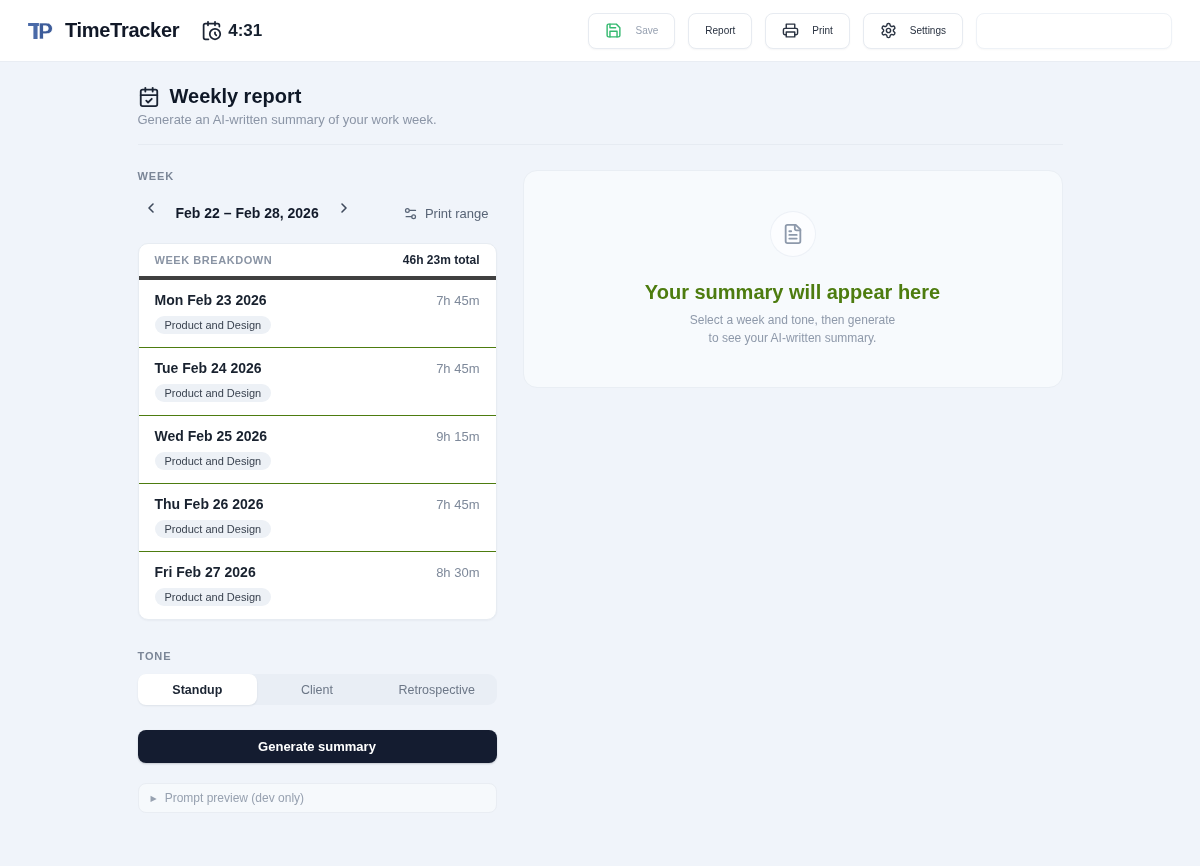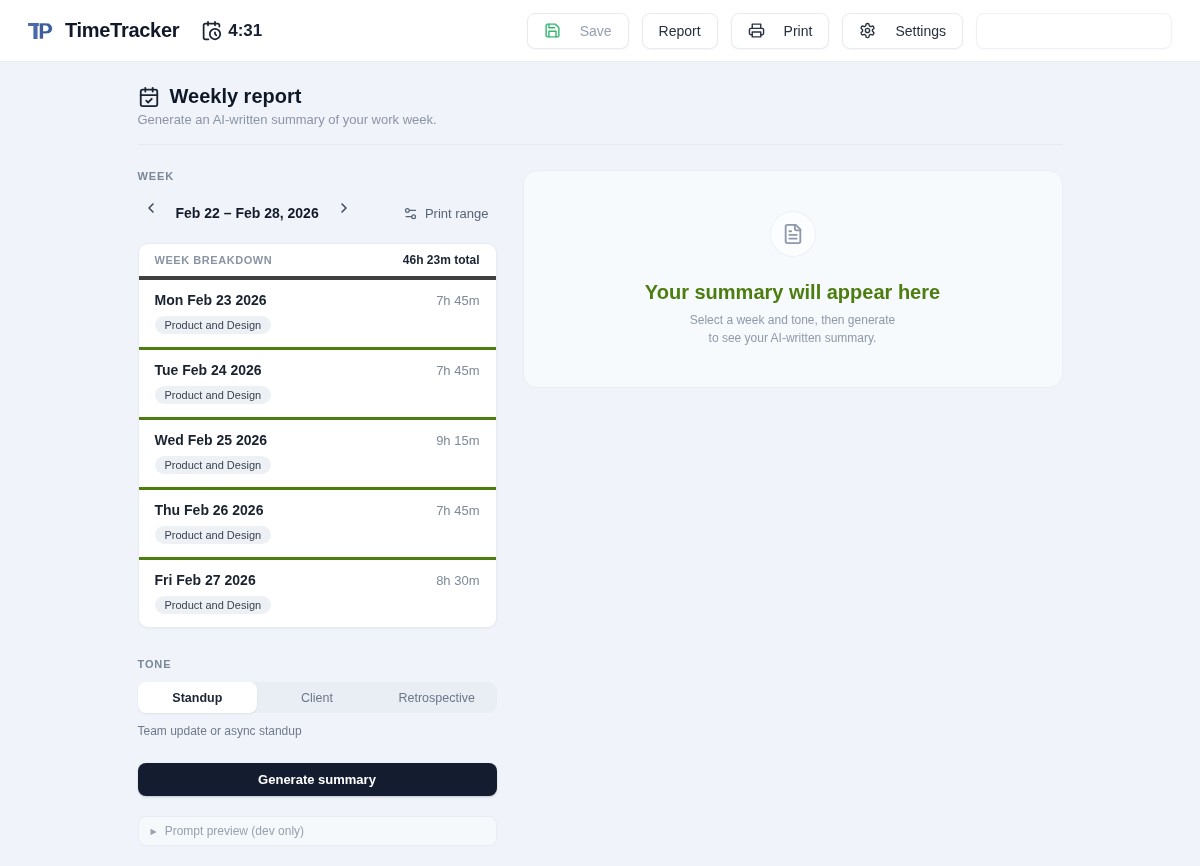--- a/index.html
+++ b/index.html
@@ -18,23 +18,23 @@
     border-bottom: 1px solid #e9edf3;
     display: flex; align-items: center;
     padding: 0 28px;
   }
   .brand { display:flex; align-items:center; gap:10px; }
   .brand-name { font-size:20px; font-weight:800; color:#111827; letter-spacing:-0.3px; }
   .timer { display:flex; align-items:center; gap:6px; margin-left:22px; }
   .timer-time { font-size:17px; font-weight:700; color:#16202e; }
   .topbar-spacer { flex:1; }
   .hbtn {
-    height:36px; display:flex; align-items:center; gap:19px;
+    height:36px; display:flex; align-items:center; gap:13px;
     padding:0 16px; background:#fff; border:1px solid #e7ebf1;
-    border-radius:8px; font-family:inherit; font-size:14px; color:#27303f;
+    border-radius:8px; font-family:inherit; font-size:10px; color:#27303f;
     box-shadow:0 1px 2px rgba(16,24,40,.04); cursor:pointer; margin-left:13px;
   }
   .hbtn .muted-label { color:#97a1b1; }
   .hbox {
     width:196px; height:36px; margin-left:13px;
     background:#fff; border:1px solid #eef2f7; border-radius:8px;
     box-shadow:0 1px 2px rgba(16,24,40,.03); outline:none;
   }
 
   
@@ -69,21 +69,21 @@
   .card {
     margin-top:22px; background:#fff; border:1px solid #e7ecf2;
     border-radius:10px; box-shadow:0 1px 2px rgba(16,24,40,.04); overflow:hidden;
   }
   .card-head {
     display:flex; align-items:center; justify-content:space-between;
     padding:9px 16px; border-bottom:4px solid #404040;
   }
   .card-head-label { font-size:11px; font-weight:600; color:#8a94a4; letter-spacing:.05em; }
   .card-head-total { font-size:12px; font-weight:700; color:#1a2332; }
-  .brow { padding:12px 16px 13px; border-bottom:3px solid #4d7c0f; }
+  .brow { padding:12px 16px 13px; border-bottom:1px solid #4d7c0f; }
   .brow:last-child { border-bottom:none; }
   .brow-top { display:flex; align-items:baseline; justify-content:space-between; }
   .brow-date { font-size:14px; font-weight:600; color:#19222f; }
   .brow-dur { font-size:13px; color:#7e899a; }
   .tag {
     display:inline-block; margin-top:8px; background:#edf1f6; color:#39424f;
     font-size:11px; padding:3px 10px; border-radius:999px;
   }
 
   
@@ -278,21 +278,20 @@
       </div>
 
       
       <div class="tone">
         <div class="eyebrow">TONE</div>
         <div class="seg">
           <button class="seg-tab active">Standup</button>
           <button class="seg-tab">Client</button>
           <button class="seg-tab">Retrospective</button>
         </div>
-        <div class="tone-caption">Team update or async standup</div>
       </div>
 
       <button class="generate">Generate summary</button>
 
       <details class="preview">
         <summary>
           <span class="tri">▶</span>
           <span>Prompt preview (dev only)</span>
         </summary>
       </details>

